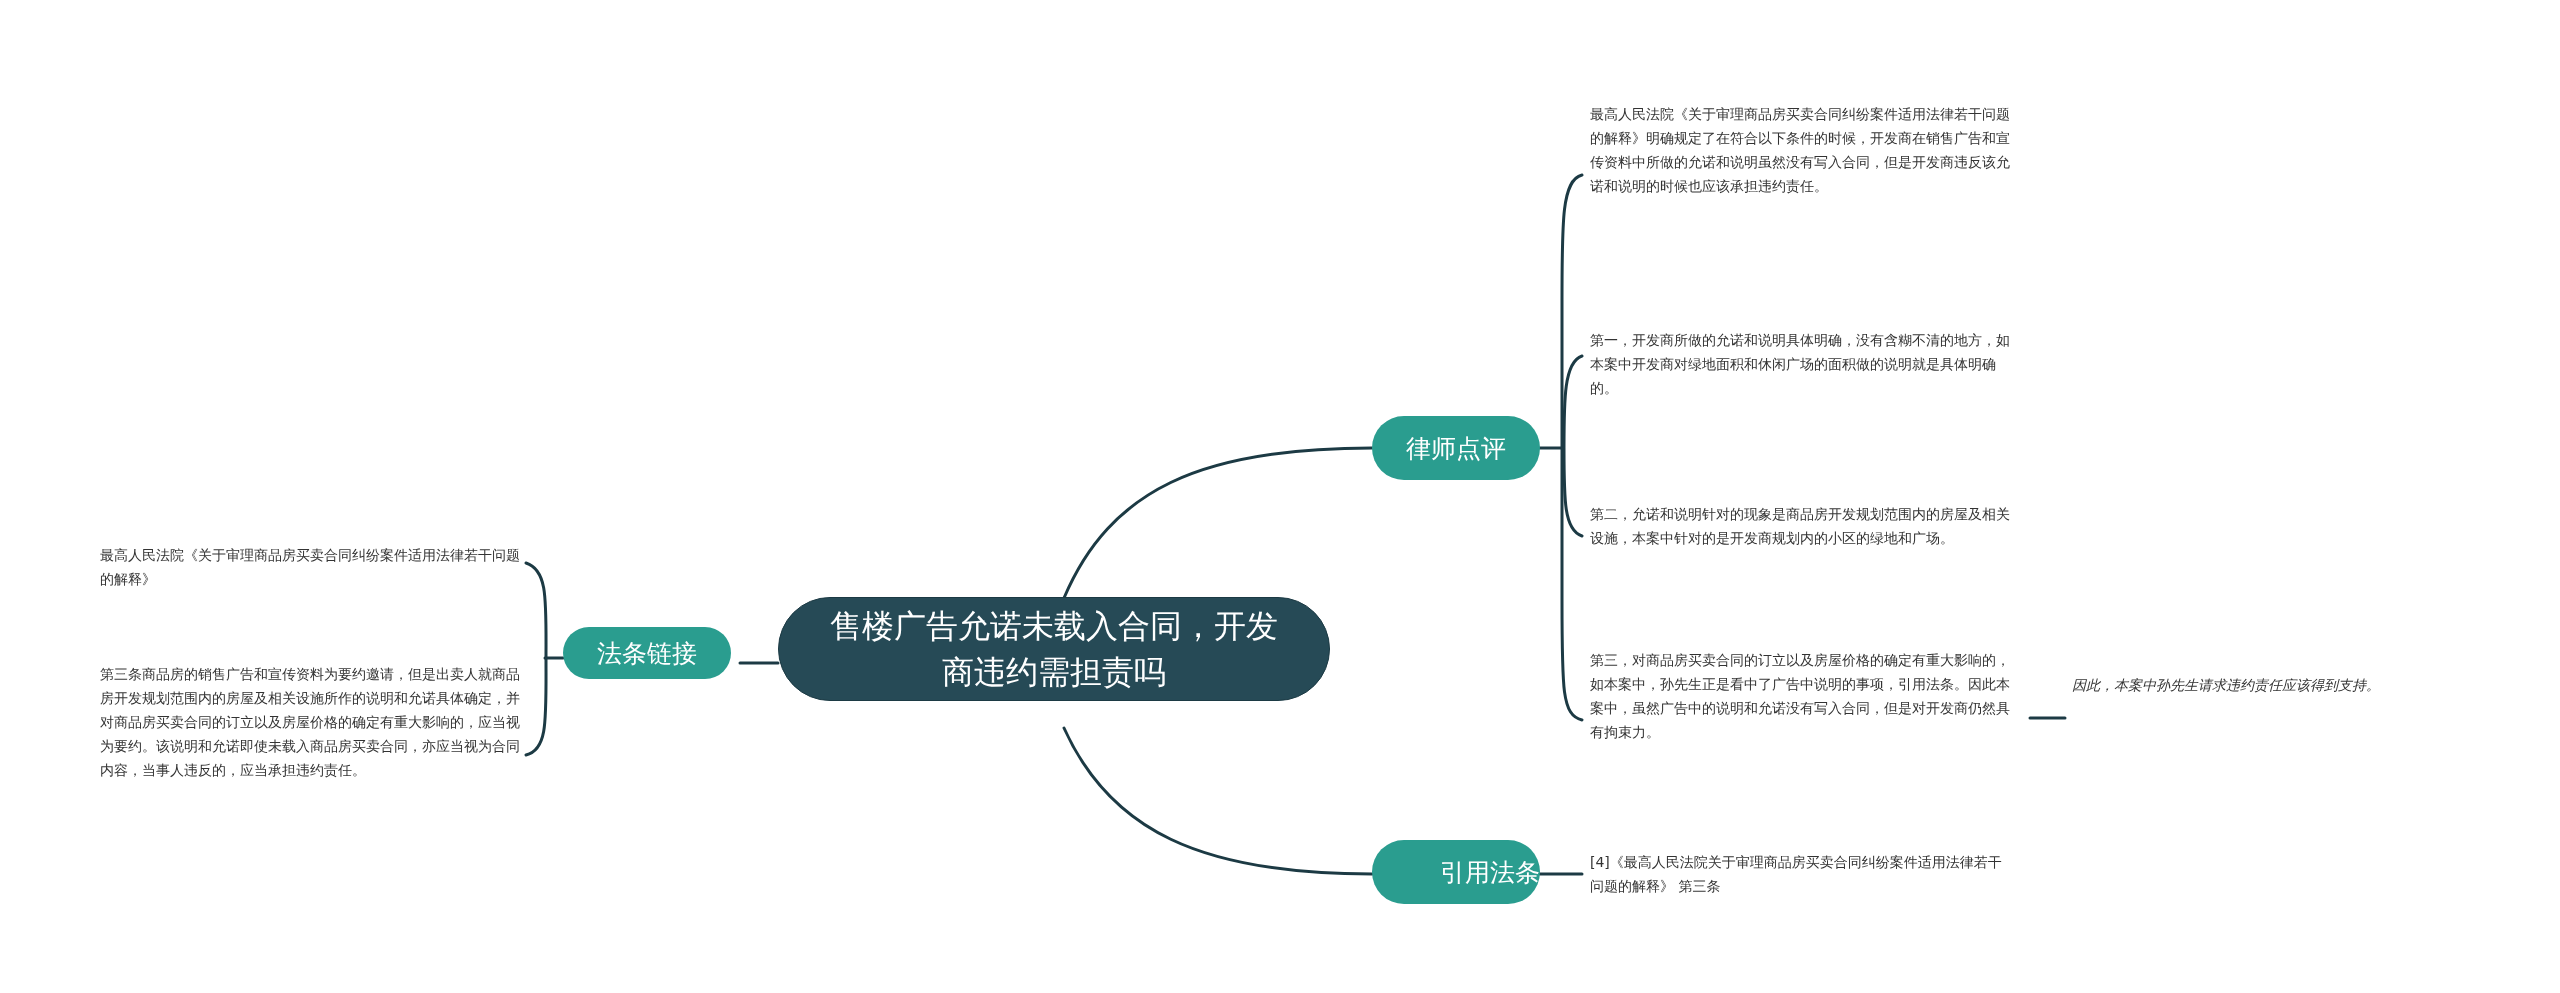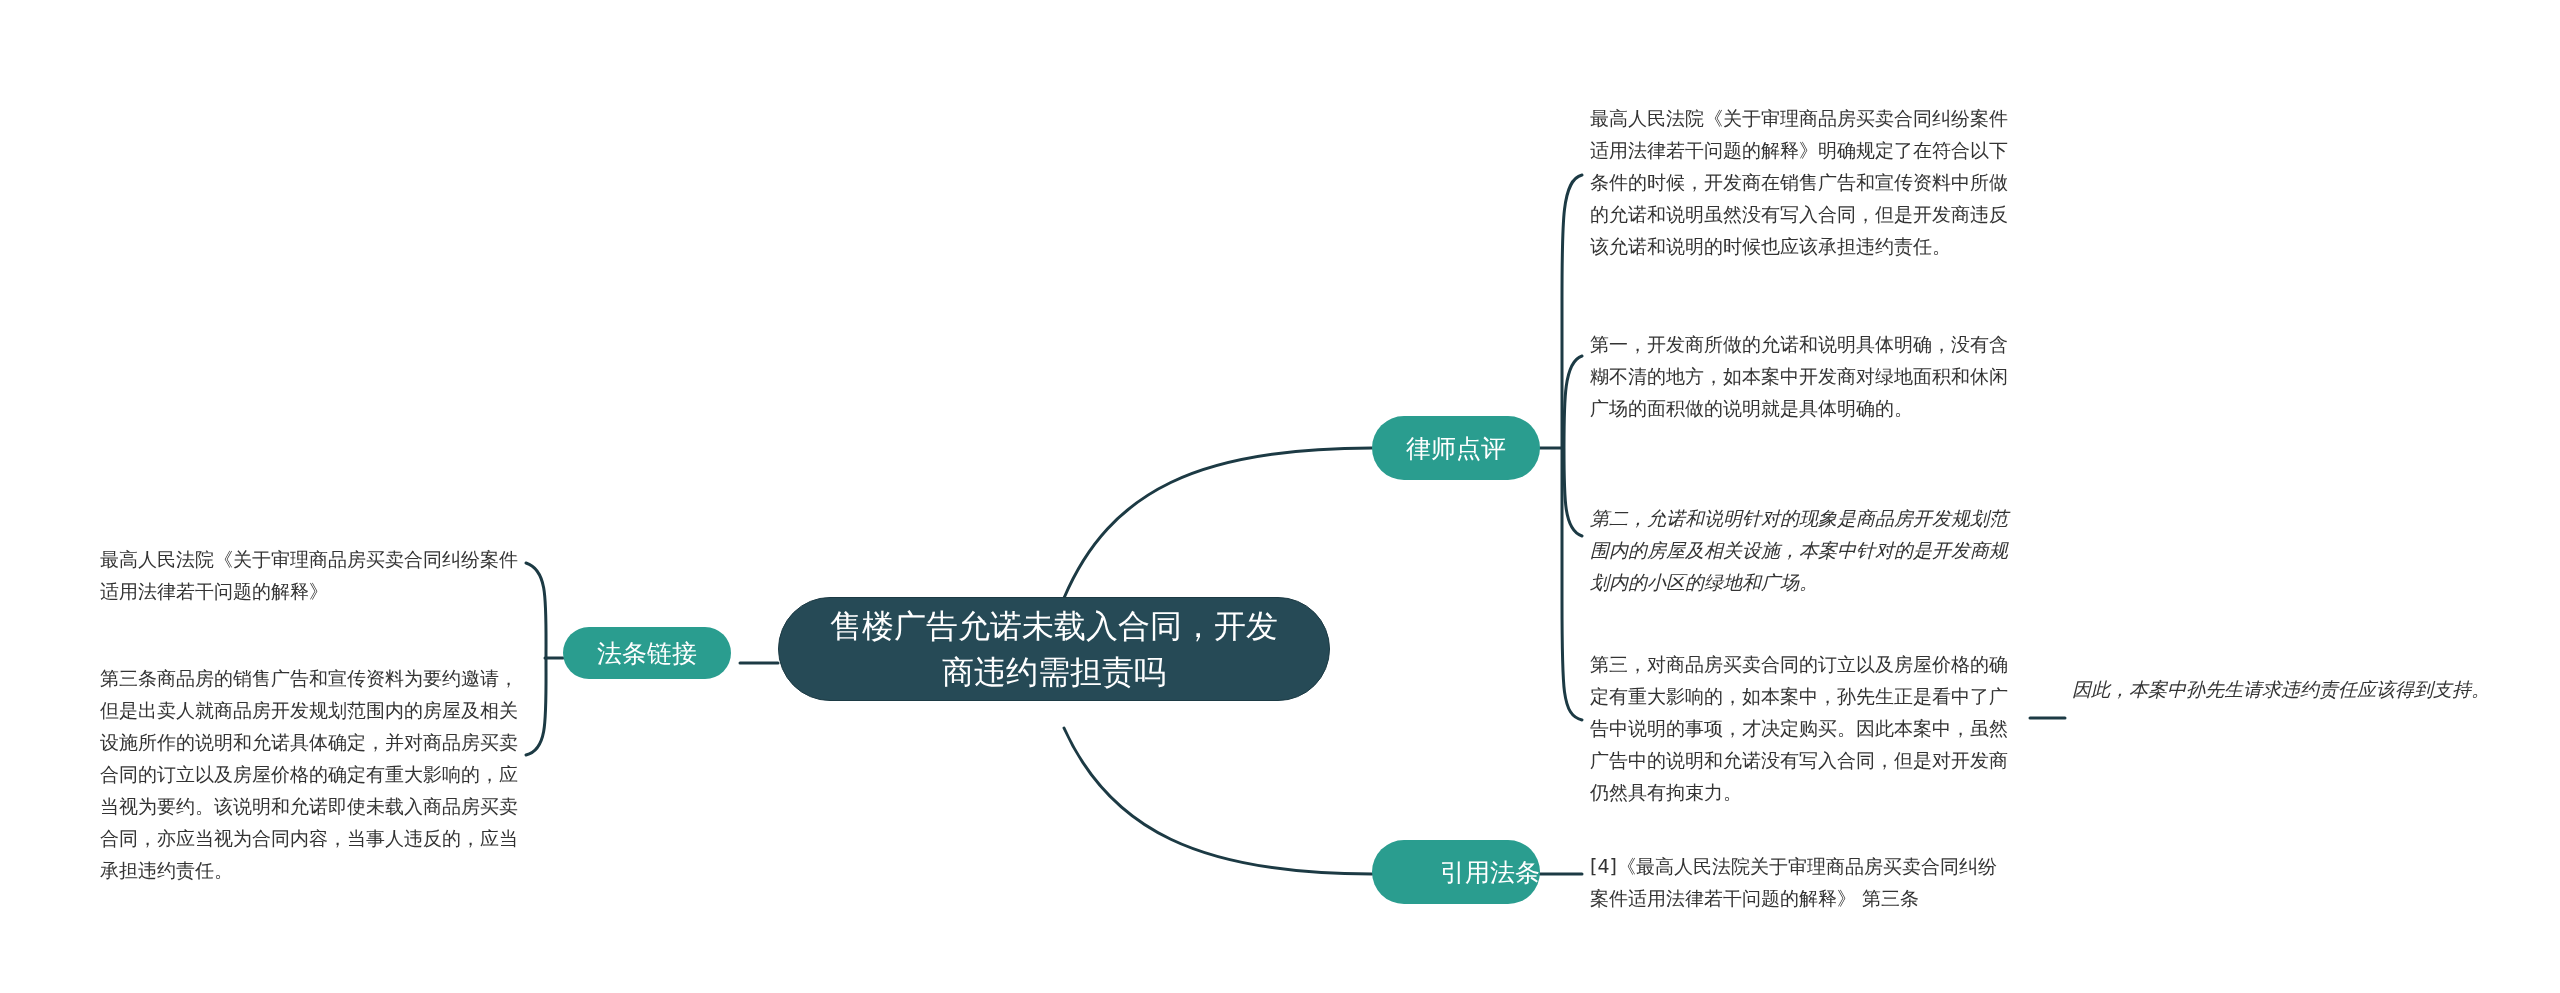--- a/index.html
+++ b/index.html
@@ -7,21 +7,21 @@
          font-family: "DejaVu Sans", "Liberation Sans", sans-serif; }
   #canvas { position: absolute; left: 0; top: 0; width: 2560px; height: 993px; }
   svg.lines { position: absolute; left: 0; top: 0; }
   .node { position: absolute; display: flex; align-items: center; justify-content: center;
           color: #ffffff; text-align: center; box-sizing: border-box; }
   .root { left: 778px; top: 597px; width: 552px; height: 104px; border-radius: 66px;
           background: #264a56; font-size: 32px; line-height: 46px; padding: 0 40px;
           border: 1.5px solid #1c3a44; }
   .branch { width: 168px; height: 64px; border-radius: 32px; background: #2a9d8f;
             font-size: 25px; font-family: Liberation Mono, monospace; }
-  .leaf { position: absolute; color: #333333; font-size: 19px; line-height: 32px;
+  .leaf { position: absolute; color: #333333; font-size: 14px; line-height: 24px;
           width: 420px; word-break: break-all; }
   .leaf-wide { width: 430px; }
 </style>
 </head>
 <body>
 
 <div id="canvas">
 
   <svg class="lines" width="2560" height="993">
     <g fill="none" stroke="#1c3a44" stroke-width="3" stroke-linecap="round">
@@ -63,25 +63,25 @@
   <div class="node branch" style="left:1372px; top:840px;justify-content:flex-end;">
     <span>引用法条</span>
   </div>
 
   <div class="leaf" style="left:1590px; top:102px;">
     <span>最高人民法院《关于审理商品房买卖合同纠纷案件适用法律若干问题的解释》明确规定了在符合以下条件的时候，开发商在销售广告和宣传资料中所做的允诺和说明虽然没有写入合同，但是开发商违反该允诺和说明的时候也应该承担违约责任。</span>
   </div>
   <div class="leaf" style="left:1590px; top:328px;">
     <span>第一，开发商所做的允诺和说明具体明确，没有含糊不清的地方，如本案中开发商对绿地面积和休闲广场的面积做的说明就是具体明确的。</span>
   </div>
-  <div class="leaf" style="left:1590px; top:502px;font-style:italic;">
+  <div class="leaf" style="left:1590px; top:502px;">
     <span>第二，允诺和说明针对的现象是商品房开发规划范围内的房屋及相关设施，本案中针对的是开发商规划内的小区的绿地和广场。</span>
   </div>
   <div class="leaf" style="left:1590px; top:648px;">
-    <span>第三，对商品房买卖合同的订立以及房屋价格的确定有重大影响的，如本案中，孙先生正是看中了广告中说明的事项，才决定购买。因此本案中，虽然广告中的说明和允诺没有写入合同，但是对开发商仍然具有拘束力。</span>
+    <span>第三，对商品房买卖合同的订立以及房屋价格的确定有重大影响的，如本案中，孙先生正是看中了广告中说明的事项，引用法条。因此本案中，虽然广告中的说明和允诺没有写入合同，但是对开发商仍然具有拘束力。</span>
   </div>
   <div class="leaf leaf-wide" style="left:2072px; top:673px;font-style:italic;">
     <span>因此，本案中孙先生请求违约责任应该得到支持。</span>
   </div>
 
   <div class="leaf" style="left:100px; top:662px;">
     <span>第三条商品房的销售广告和宣传资料为要约邀请，但是出卖人就商品房开发规划范围内的房屋及相关设施所作的说明和允诺具体确定，并对商品房买卖合同的订立以及房屋价格的确定有重大影响的，应当视为要约。该说明和允诺即使未载入商品房买卖合同，亦应当视为合同内容，当事人违反的，应当承担违约责任。</span>
   </div>
   <div class="leaf" style="left:100px; top:543px;">
     <span>最高人民法院《关于审理商品房买卖合同纠纷案件适用法律若干问题的解释》</span>

